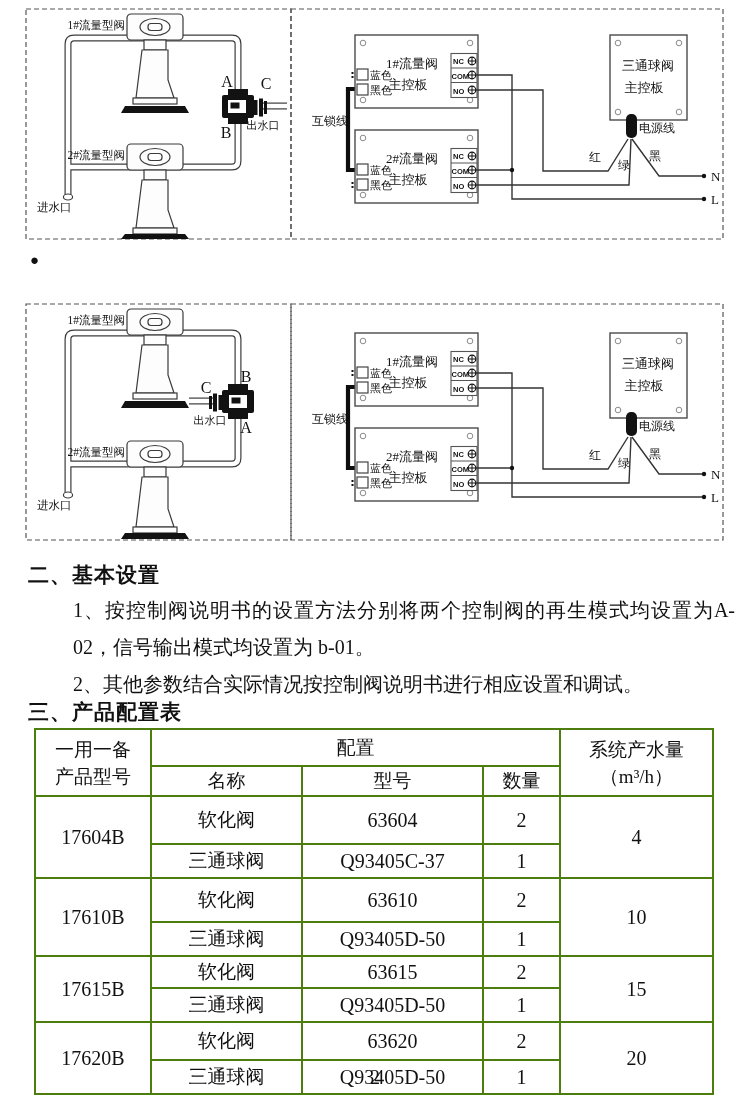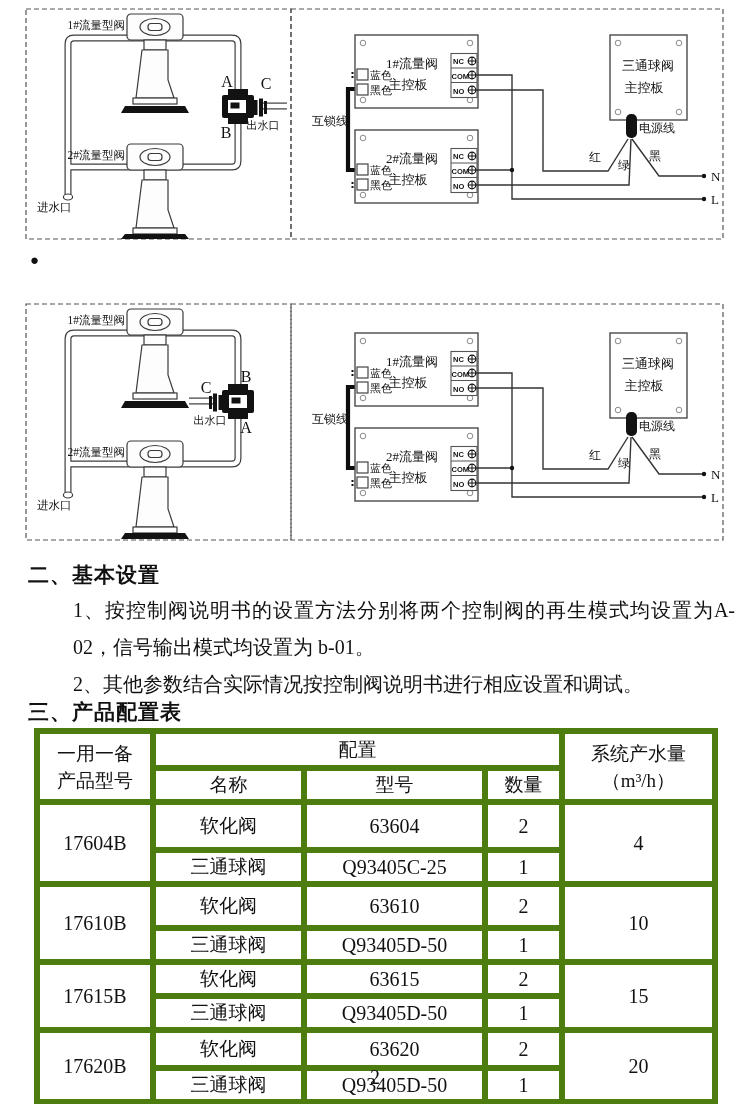--- a/index.html
+++ b/index.html
@@ -11,21 +11,21 @@
   .abs { position:absolute; }
   .diagram-svg { display:block; }
   .bullet-line { display:flex; align-items:center; font-size:20px; }
   .bullet-dot { font-size:15px; margin-right:14px; line-height:1; }
   .sec-heading { font-family:"Liberation Sans", sans-serif; font-weight:bold; font-size:21px; letter-spacing:1px;text-align:center; }
   .para { font-size:20px; line-height:37px; width:662px; text-align:justify;margin-left:45px; }
   table.cfg {
     border-collapse:collapse; table-layout:fixed;
     font-size:19px; text-align:center;
   }
-  table.cfg td { border:6px solid #4d7c0f; vertical-align:middle; padding:1px 2px; }
+  table.cfg td { border:2px solid #4d7c0f; vertical-align:middle; padding:1px 2px; }
   table.cfg .num { font-size:20px; }
   .two-line div { line-height:27px; }
   .page-num { width:750px; text-align:center; font-size:20px; }
   svg text { fill:#111; font-family:"Liberation Serif", serif; }
   svg .term-txt { font-family:"Liberation Sans", sans-serif; font-weight:bold; }
   .pipe-o { stroke:#3c3c3c; stroke-width:7; fill:none; }
   .pipe-i { stroke:#ffffff; stroke-width:4.6; fill:none; }
   .wire { stroke:#333; stroke-width:1.4; fill:none; }
   .thick-wire { stroke:#0d0d0d; stroke-width:4.2; fill:none; }
   .board { fill:#fff; stroke:#4a4a4a; stroke-width:1.4; }
@@ -380,21 +380,21 @@
 
     <tr style="height:48px">
       <td rowspan="2" class="num">17604B</td>
       <td>软化阀</td>
       <td class="num">63604</td>
       <td class="num">2</td>
       <td rowspan="2" class="num">4</td>
     </tr>
     <tr style="height:34px">
       <td>三通球阀</td>
-      <td class="num">Q93405C-25</td>
+      <td class="num">Q93405C-37</td>
       <td class="num">1</td>
     </tr>
 
     <tr style="height:44px">
       <td rowspan="2" class="num">17610B</td>
       <td>软化阀</td>
       <td class="num">63610</td>
       <td class="num">2</td>
       <td rowspan="2" class="num">10</td>
     </tr>

